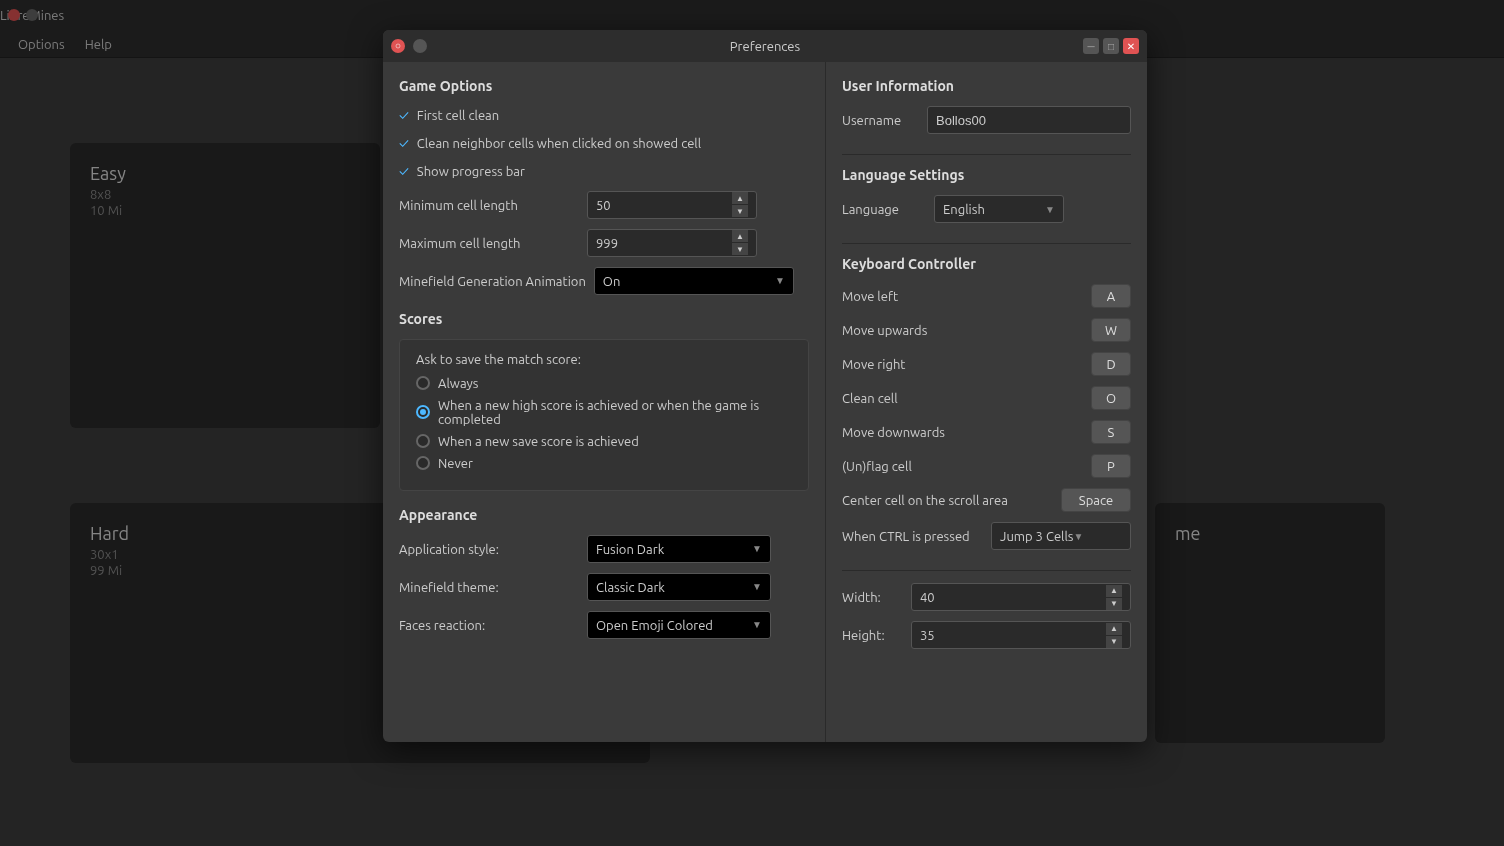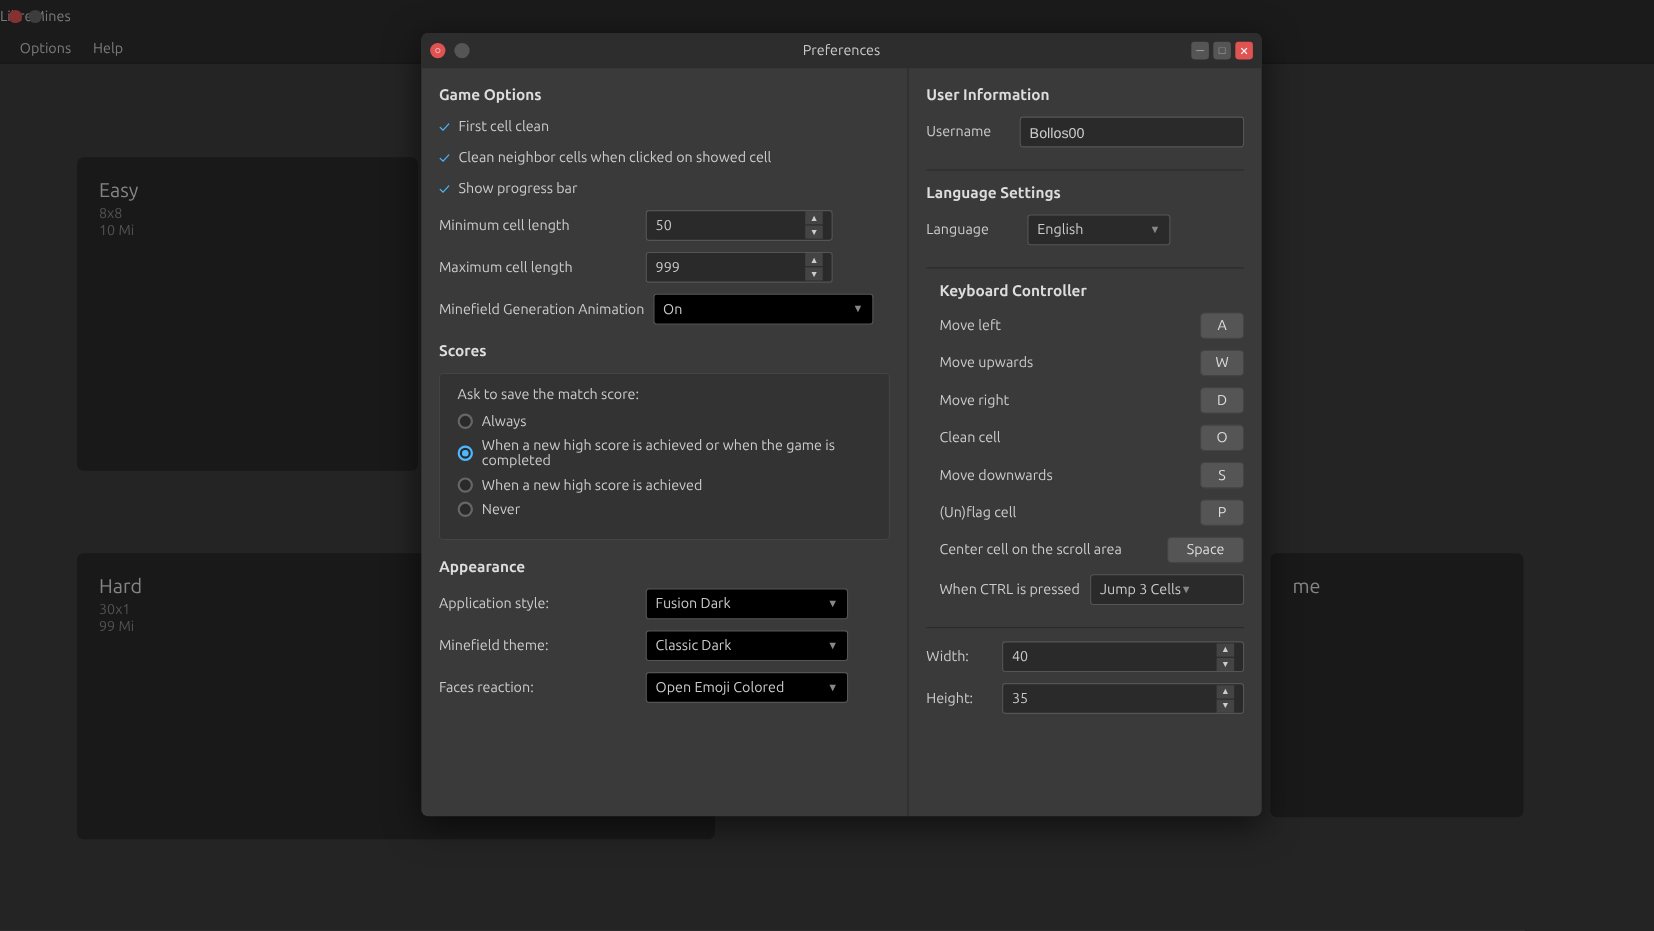--- a/index.html
+++ b/index.html
@@ -335,21 +335,21 @@
       border-radius: 3px;
       height: 28px;
       width: 130px;
       display: flex;
       align-items: center;
       justify-content: space-between;
       cursor: pointer;
     }
 
     
-    .keyboard-section { margin-bottom: 20px; margin-left: 12px; }
+    .keyboard-section { margin-bottom: 20px; }
     .kbd-row {
       display: flex;
       align-items: center;
       margin-bottom: 10px;
       gap: 8px;
     }
     .kbd-label {
       color: #ccc;
       flex: 1;
     }
@@ -530,21 +530,21 @@
           <div class="radio-row">
             <div class="radio-circle"></div>
             <span>Always</span>
           </div>
           <div class="radio-row">
             <div class="radio-circle selected"></div>
             <span>When a new high score is achieved or when the game is completed</span>
           </div>
           <div class="radio-row">
             <div class="radio-circle"></div>
-            <span>When a new high score is achieved</span>
+            <span>When a new save score is achieved</span>
           </div>
           <div class="radio-row">
             <div class="radio-circle"></div>
             <span>Never</span>
           </div>
         </div>
       </div>
 
       <div class="appearance-section">
         <div class="section-title">Appearance</div>

